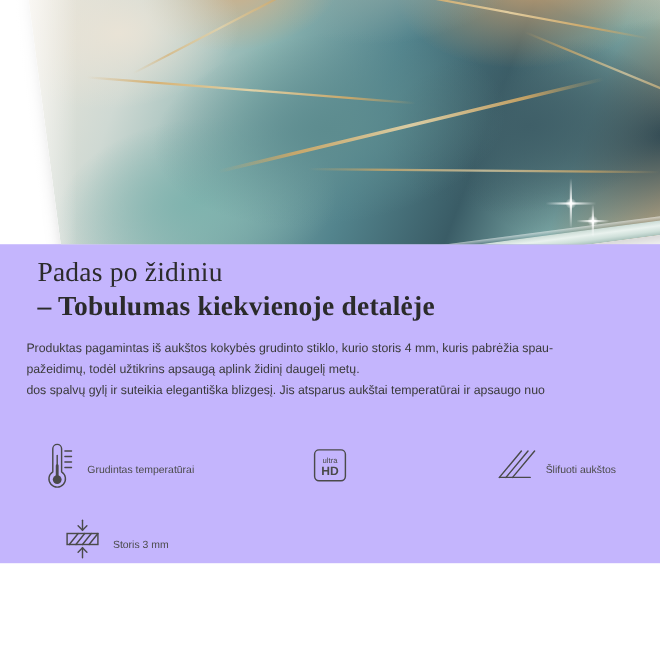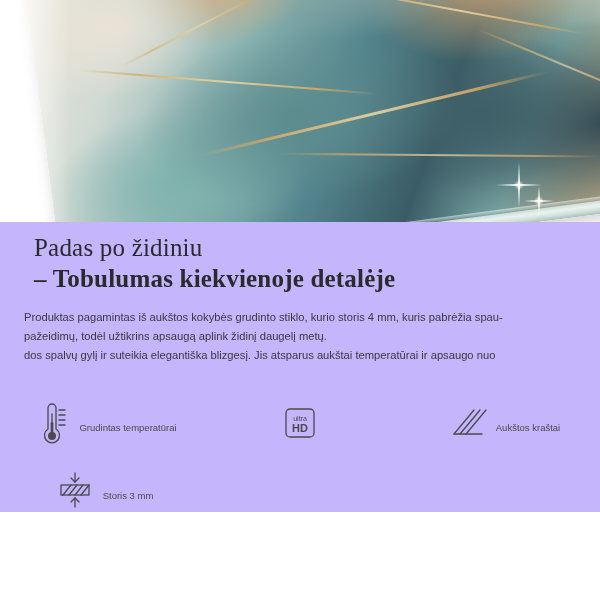--- a/index.html
+++ b/index.html
@@ -256,21 +256,21 @@
       <div class="feature-icon">
         <svg width="44" height="42" viewBox="0 0 44 42">
           <g fill="none" stroke="#4a4a4a" stroke-width="1.3" stroke-linecap="round">
             <path d="M8 32 L28 8"></path>
             <path d="M14 32 L34 8"></path>
             <path d="M20 32 L40 8"></path>
             <path d="M8 32 L36 32"></path>
           </g>
         </svg>
       </div>
-      <div class="feature-label">Aukštos kraštai</div>
+      <div class="feature-label">Šlifuoti aukštos</div>
     </div>
 
     <div class="feature">
       <div class="feature-icon">
         <svg width="44" height="44" viewBox="0 0 44 44">
           <g fill="none" stroke="#4a4a4a" stroke-width="1.3" stroke-linecap="round">
             <line x1="22" y1="4" x2="22" y2="13"></line>
             <path d="M18 9 l4 4 4 -4"></path>
             <line x1="22" y1="38" x2="22" y2="29"></line>
             <path d="M18 33 l4 -4 4 4"></path>

